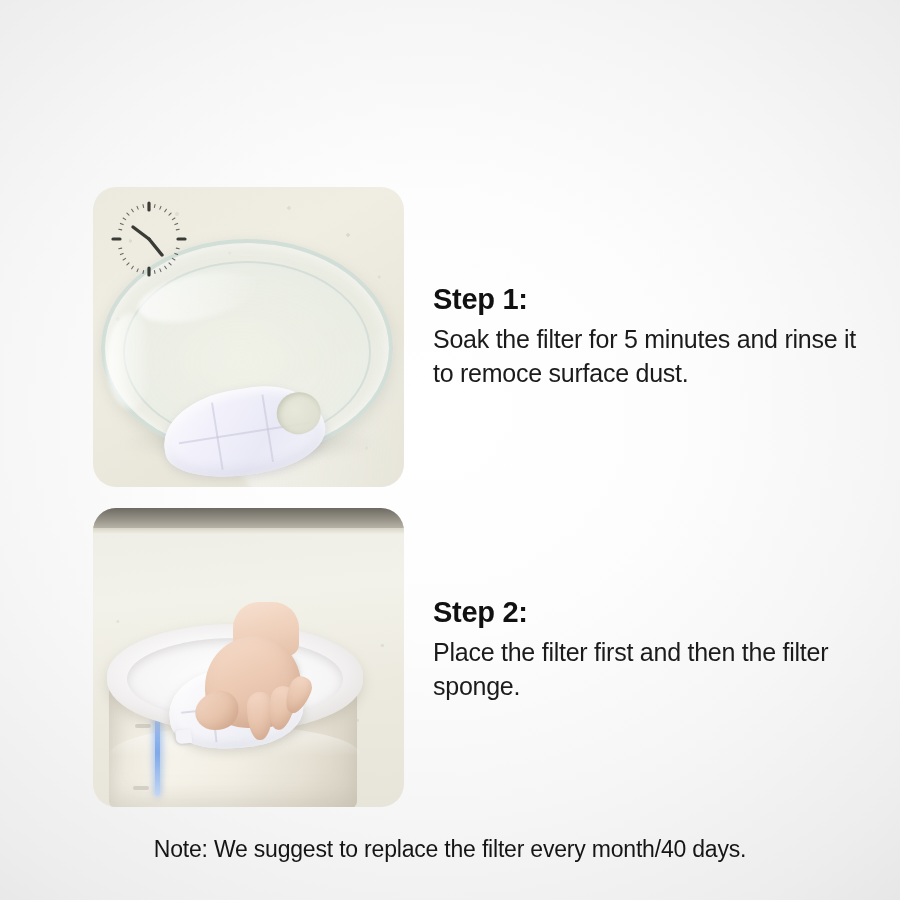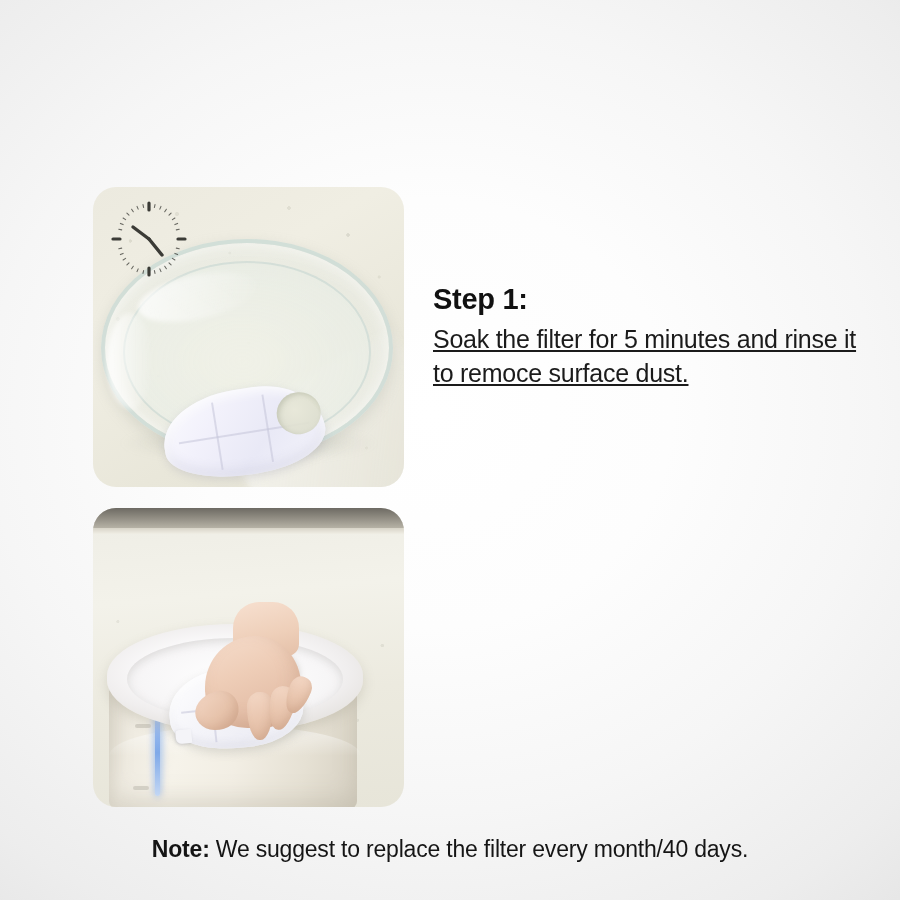--- a/index.html
+++ b/index.html
@@ -419,36 +419,35 @@
     line-height: 1.16;
     margin: 0 0 5px 0;
   }
   .step-desc {
     font-size: 25px;
     font-weight: normal;
     color: #1b1b1b;
     line-height: 1.36;
     letter-spacing: -0.25px;
     margin: 0;
-    text-decoration: underline;
   }
 
   
   #note {
     position: absolute;
     left: 0;
     top: 836px;
     width: 900px;
     text-align: center;
     font-size: 23px;
     color: #151515;
     letter-spacing: -0.2px;
   }
   #note-label {
-    font-weight: bold;
+    font-weight: normal;
   }
 </style>
 </head>
 <body>
 
 <div id="page">
 
 
   <div class="photo-card" id="photo-card-1">
 
@@ -561,18 +560,22 @@
         <div class="thumb"></div>
       </div>
     </div>
   </div>
 
   <div class="step-block" id="step-block-1">
     <p class="step-label">Step 1:</p>
     <p class="step-desc">Soak the filter for 5 minutes and rinse it to remoce surface dust.</p>
   </div>
 
+  <div class="step-block" id="step-block-2">
+    <p class="step-label">Step 2:</p>
+    <p class="step-desc">Place the filter first and then the filter sponge.</p>
+  </div>
 
   <div id="note">
     <span id="note-label">Note:</span><span id="note-text"> We suggest to replace the filter every month/40 days.</span>
   </div>
 
 </div>
 
 </body></html>

